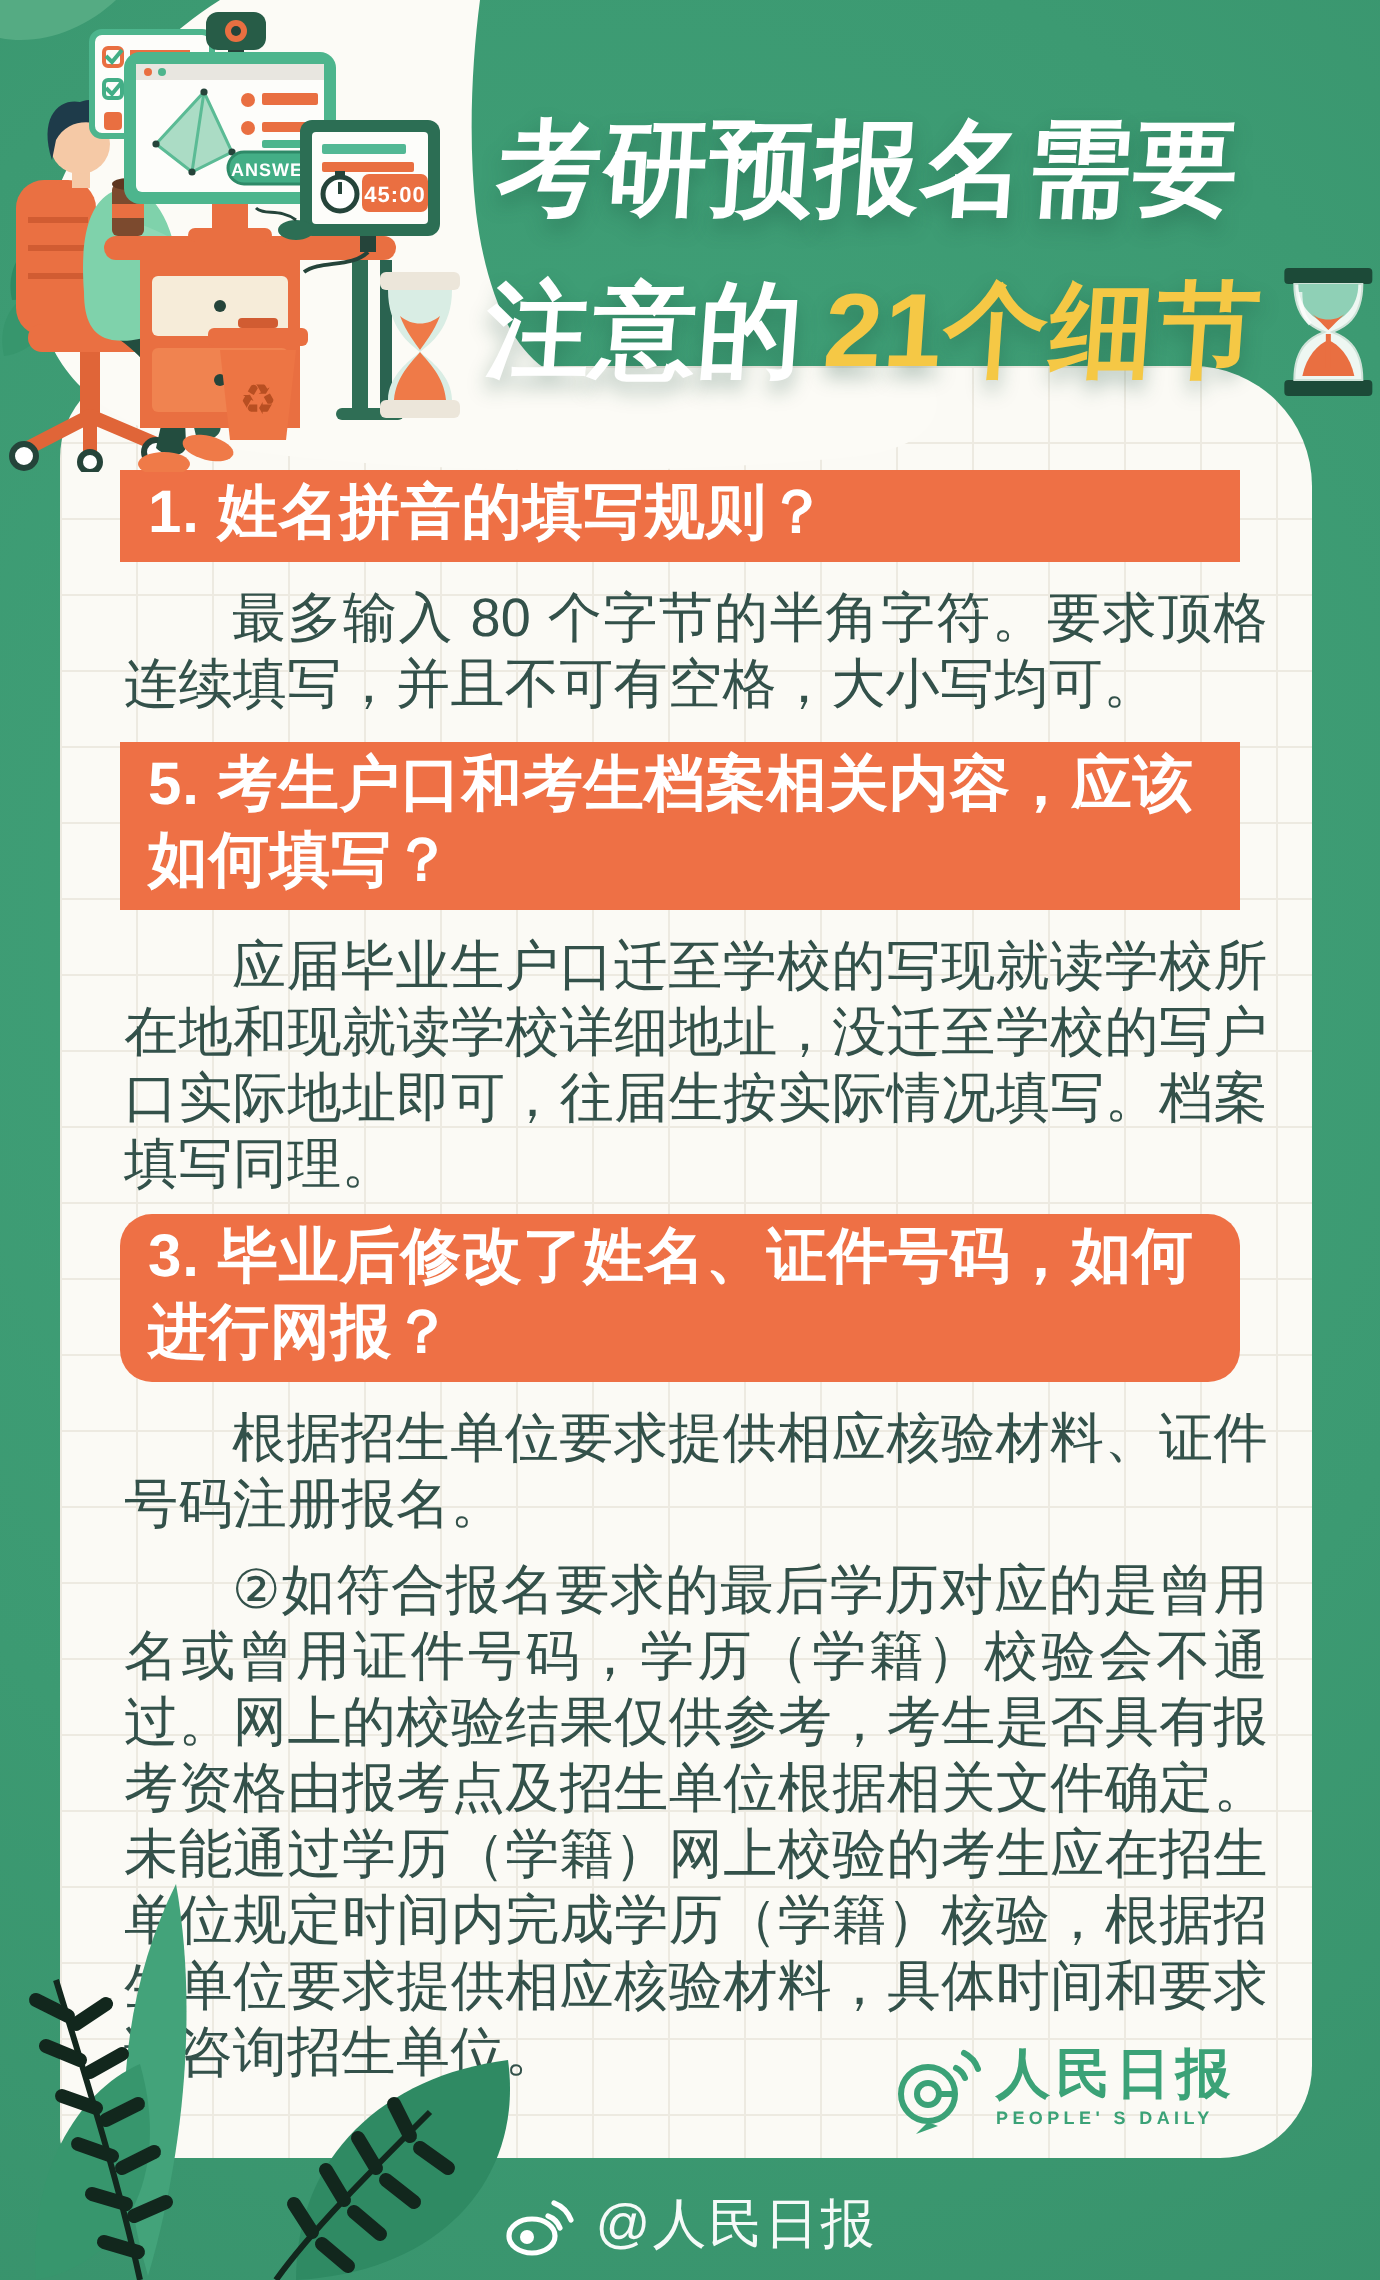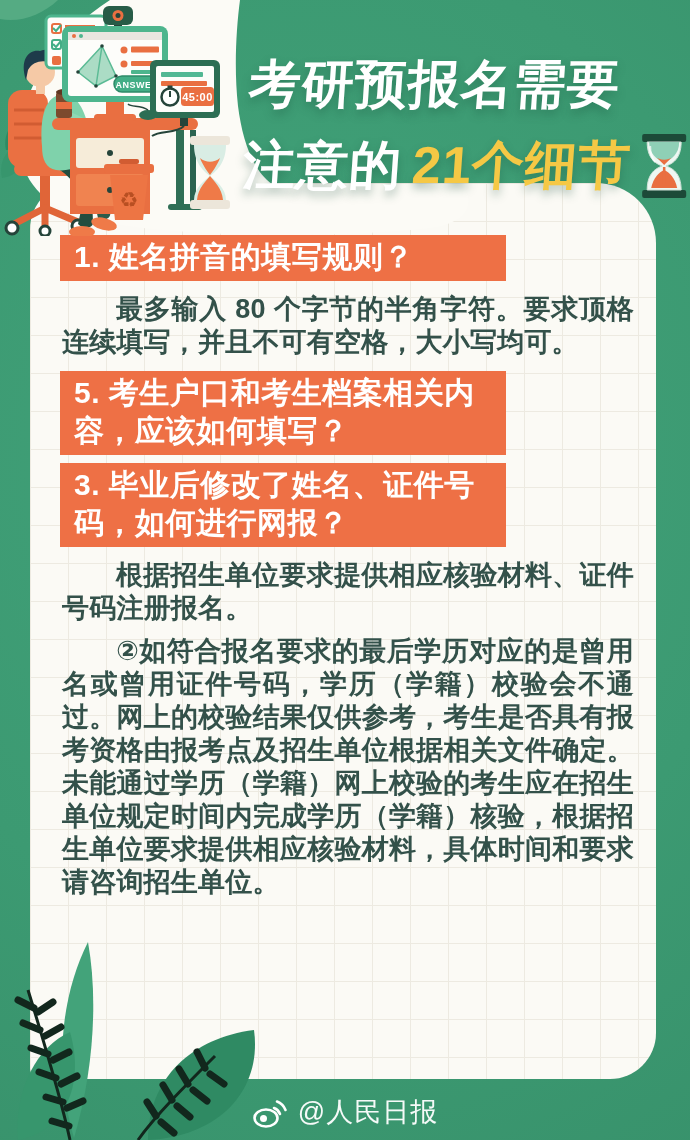--- a/index.html
+++ b/index.html
@@ -14,29 +14,29 @@
     background-color:#fbfaf5;
     background-image:
       linear-gradient(#edeae1 1px, transparent 1px),
       linear-gradient(90deg, #edeae1 1px, transparent 1px);
     background-size:38px 38px;
     border-radius:46px 60px 46px 10px;
     padding:52px 24px 0 30px;box-sizing:border-box;
     z-index:1;
   }
   .section-heading{
-    width:446px;box-sizing:border-box;
+    width:560px;box-sizing:border-box;
     background:#ee7045;color:#ffffff;
     font-size:30px;font-weight:800;line-height:38px;
     padding:3px 8px 5px 14px;letter-spacing:0.5px;
   }
-  .mt12{margin-top:12px;} .mt8{margin-top:8px;}
+  .mt12{margin-top:12px;} .mt8{margin-top:8px;border-radius:16px;}
   .body-par{
     width:572px;margin:12px 0 0 2px;
-    font-size:27px;line-height:33px;color:#33514a;font-weight:700;
+    font-size:27px;line-height:33px;color:#33514a;font-weight:400;
     text-indent:2em;text-align:justify;letter-spacing:0.2px;
   }
   
   .title{position:absolute;left:246px;top:50px;z-index:3;color:#ffffff;
     font-weight:900;transform:skewX(-4deg);
     text-shadow:0 5px 10px rgba(23,77,56,0.35);}
   .title .line{font-size:52px;letter-spacing:1px;white-space:nowrap;}
   .title .line2{margin-top:11px;display:flex;align-items:center;gap:10px;}
   .title .gold{color:#f5c845;}
   
@@ -205,25 +205,40 @@
     </svg>
   </div>
 </div>
 
 <div class="card">
 
   <div class="section-heading">1. 姓名拼音的填写规则？</div>
   <p class="body-par">最多输入 80 个字节的半角字符。要求顶格连续填写，并且不可有空格，大小写均可。</p>
 
   <div class="section-heading mt12">5. 考生户口和考生档案相关内容，应该如何填写？</div>
+  <p class="body-par">应届毕业生户口迁至学校的写现就读学校所在地和现就读学校详细地址，没迁至学校的写户口实际地址即可，往届生按实际情况填写。档案填写同理。</p>
 
   <div class="section-heading mt8">3. 毕业后修改了姓名、证件号码，如何进行网报？</div>
   <p class="body-par">根据招生单位要求提供相应核验材料、证件号码注册报名。</p>
   <p class="body-par" style="margin-top:10px">②如符合报名要求的最后学历对应的是曾用名或曾用证件号码，学历（学籍）校验会不通过。网上的校验结果仅供参考，考生是否具有报考资格由报考点及招生单位根据相关文件确定。未能通过学历（学籍）网上校验的考生应在招生单位规定时间内完成学历（学籍）核验，根据招生单位要求提供相应核验材料，具体时间和要求请咨询招生单位。</p>
 
+  <div class="brand">
+    <svg width="46" height="46" viewBox="0 0 46 46">
+      <circle cx="19" cy="26" r="13.5" fill="none" stroke="#3ba277" stroke-width="3"></circle>
+      <circle cx="19" cy="26" r="5.5" fill="none" stroke="#3ba277" stroke-width="3"></circle>
+      <path d="M24.5,26 L32.5,26" stroke="#3ba277" stroke-width="3"></path>
+      <path d="M19,40 L13,46 L24,42 Z" fill="#3ba277"></path>
+      <path d="M33,13 a9,9 0 0 1 4.5,5" fill="none" stroke="#3ba277" stroke-width="3" stroke-linecap="round"></path>
+      <path d="M37,5.5 a14,14 0 0 1 7,8" fill="none" stroke="#3ba277" stroke-width="3" stroke-linecap="round"></path>
+    </svg>
+    <div class="col">
+      <span class="cn">人民日报</span>
+      <span class="en">PEOPLE' S DAILY</span>
+    </div>
+  </div>
 </div>
 
 <svg class="leaves" width="270" height="202" viewBox="0 0 270 202">
   <path d="M88,4 C60,60 54,132 74,200 C94,132 98,60 88,4 Z" fill="#43a37a"></path>
   <path d="M18,202 C14,150 38,108 70,94 C86,150 62,194 18,202 Z" fill="#37966d"></path>
   <path d="M148,202 C148,140 192,100 254,92 C262,150 222,198 148,202 Z" fill="#2f8a63"></path>
   <g stroke="#12271d" stroke-width="3" fill="none">
     <path d="M28,52 C44,104 60,156 70,202"></path>
     <path d="M215,118 C185,148 155,178 138,202"></path>
   </g>

